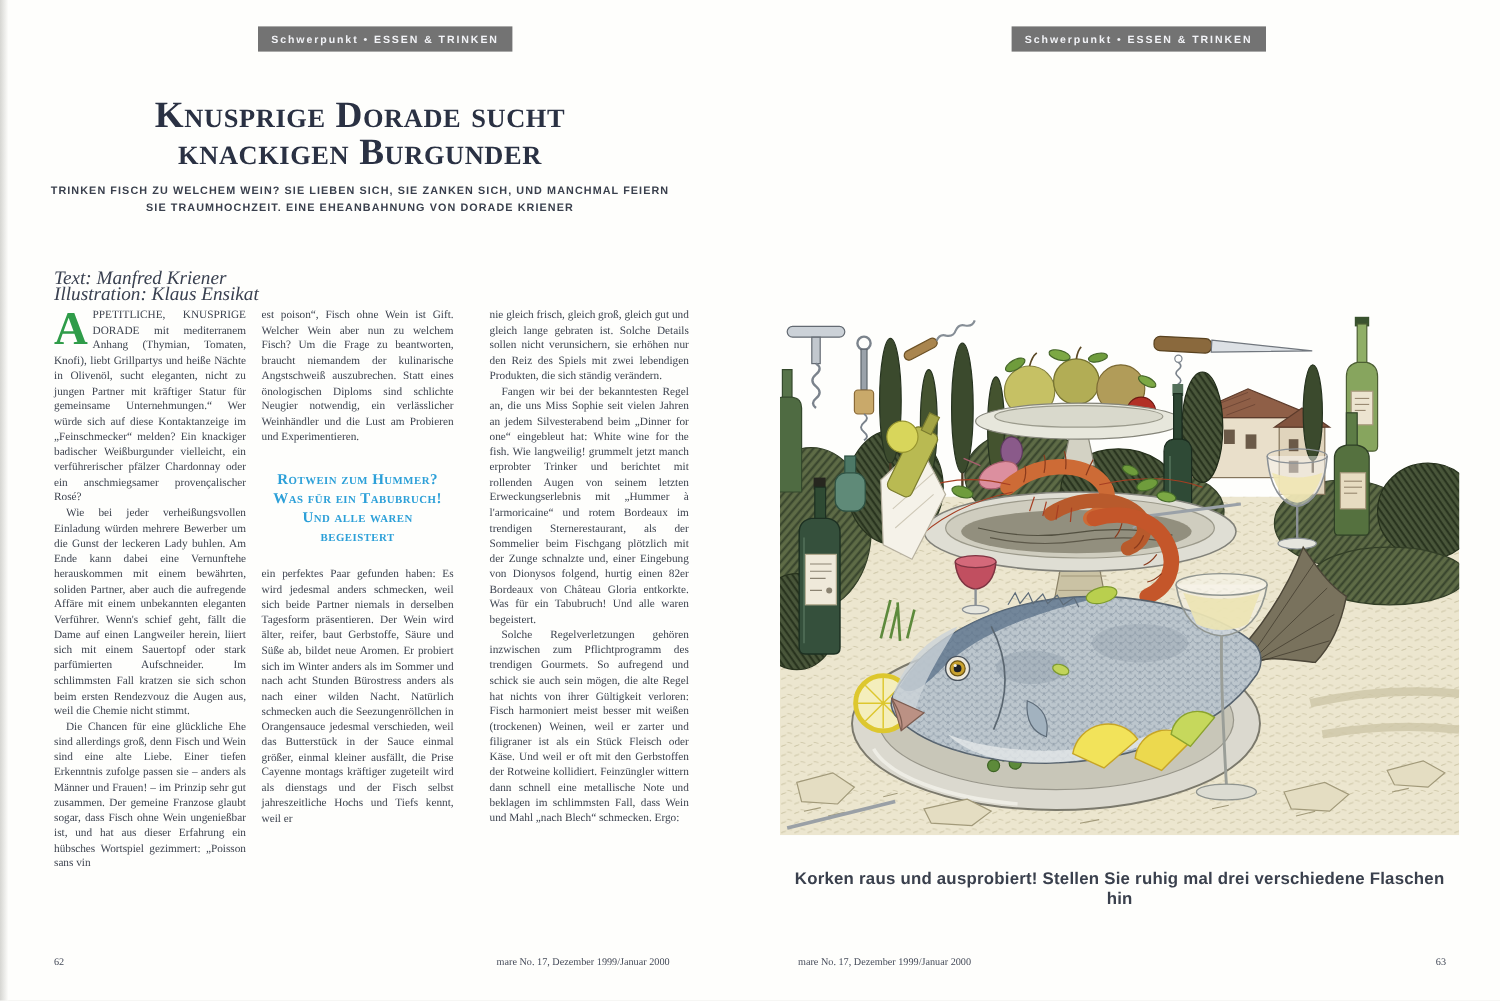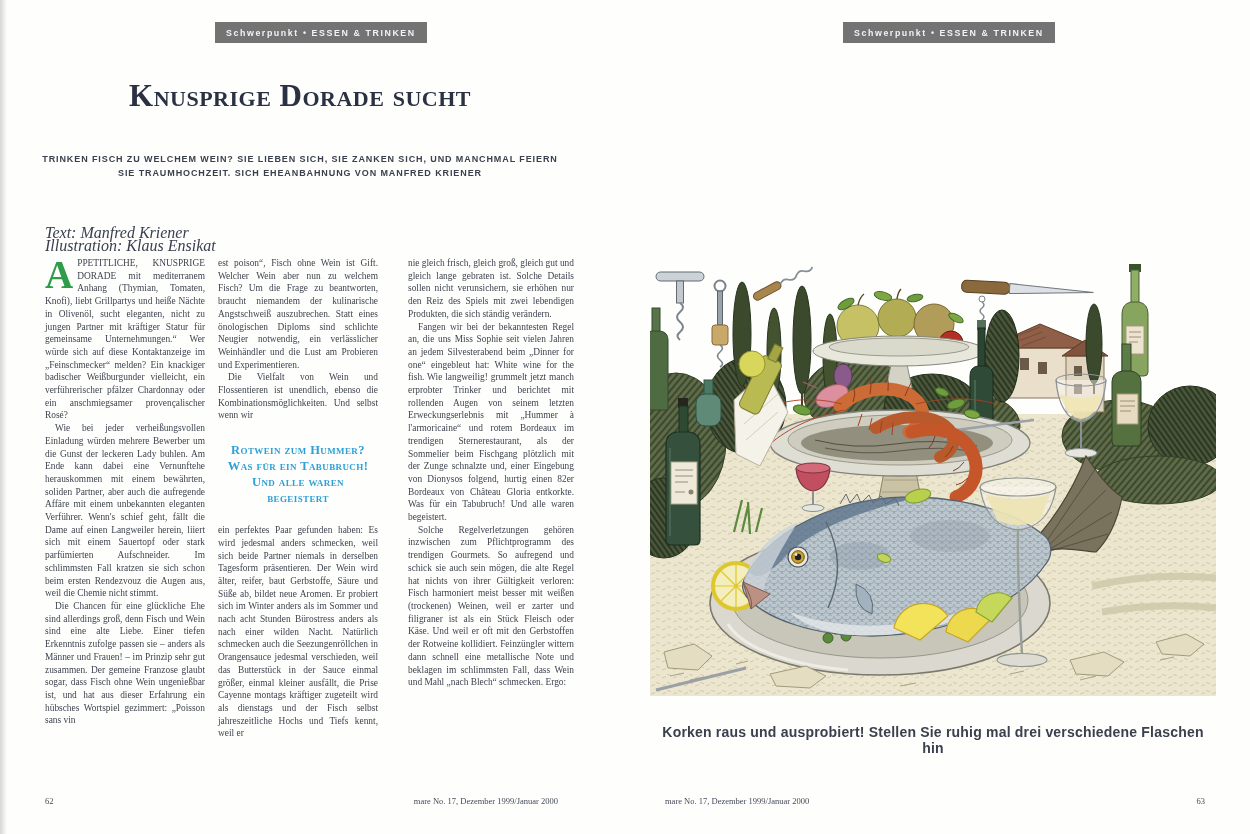--- a/index.html
+++ b/index.html
@@ -46,41 +46,41 @@
 
 <div class="spread">
   <div class="edge"></div>
 
   <div class="badge badge-left">
     <span>Schwerpunkt • ESSEN &amp; TRINKEN</span>
   </div>
 
   <h1 class="title">
     <span>Knusprige Dorade sucht</span>
+    <span>knackigen Burgunder</span>
   </h1>
 
   <div class="subtitle">
     <div>TRINKEN FISCH ZU WELCHEM WEIN? SIE LIEBEN SICH, SIE ZANKEN SICH, UND MANCHMAL FEIERN</div>
-    <div>SIE TRAUMHOCHZEIT. SICH EHEANBAHNUNG VON MANFRED KRIENER</div>
+    <div>SIE TRAUMHOCHZEIT. EINE EHEANBAHNUNG VON DORADE KRIENER</div>
   </div>
 
   <div class="byline">
     <div>Text: Manfred Kriener</div>
     <div>Illustration: Klaus Ensikat</div>
   </div>
 
   <div class="col col1">
     <p><span class="dropcap">A</span><span>PPETITLICHE, KNUSPRIGE DORADE mit mediterranem Anhang (Thymian, Tomaten, Knofi), liebt Grillpartys und heiße Nächte in Olivenöl, sucht eleganten, nicht zu jungen Partner mit kräftiger Statur für gemeinsame Unternehmungen.“ Wer würde sich auf diese Kontaktanzeige im „Feinschmecker“ melden? Ein knackiger badischer Weißburgunder vielleicht, ein verführerischer pfälzer Chardonnay oder ein anschmiegsamer provençalischer Rosé?</span></p>
     <p class="ind">Wie bei jeder verheißungsvollen Einladung würden mehrere Bewerber um die Gunst der leckeren Lady buhlen. Am Ende kann dabei eine Vernunftehe herauskommen mit einem bewährten, soliden Partner, aber auch die aufregende Affäre mit einem unbekannten eleganten Verführer. Wenn's schief geht, fällt die Dame auf einen Langweiler herein, liiert sich mit einem Sauertopf oder stark parfümierten Aufschneider. Im schlimmsten Fall kratzen sie sich schon beim ersten Rendezvouz die Augen aus, weil die Chemie nicht stimmt.</p>
     <p class="ind">Die Chancen für eine glückliche Ehe sind allerdings groß, denn Fisch und Wein sind eine alte Liebe. Einer tiefen Erkenntnis zufolge passen sie – anders als Männer und Frauen! – im Prinzip sehr gut zusammen. Der gemeine Franzose glaubt sogar, dass Fisch ohne Wein ungenießbar ist, und hat aus dieser Erfahrung ein hübsches Wortspiel gezimmert: „Poisson sans vin</p>
   </div>
 
   <div class="col col2">
     <p>est poison“, Fisch ohne Wein ist Gift. Welcher Wein aber nun zu welchem Fisch? Um die Frage zu beantworten, braucht niemandem der kulinarische Angstschweiß auszubrechen. Statt eines önologischen Diploms sind schlichte Neugier notwendig, ein verlässlicher Weinhändler und die Lust am Probieren und Experimentieren.</p>
-    <p class="ind">Die Vielfalt von Wein und Flossentieren ist unendlich, ebenso die Kombinationsmöglichkeiten. Und selbst wenn wir</p>
     <div class="pullquote">
       <div>Rotwein zum Hummer?</div>
       <div>Was für ein Tabubruch!</div>
       <div>Und alle waren begeistert</div>
     </div>
     <p>ein perfektes Paar gefunden haben: Es wird jedesmal anders schmecken, weil sich beide Partner niemals in derselben Tagesform präsentieren. Der Wein wird älter, reifer, baut Gerbstoffe, Säure und Süße ab, bildet neue Aromen. Er probiert sich im Winter anders als im Sommer und nach acht Stunden Bürostress anders als nach einer wilden Nacht. Natürlich schmecken auch die Seezungenröllchen in Orangensauce jedesmal verschieden, weil das Butterstück in der Sauce einmal größer, einmal kleiner ausfällt, die Prise Cayenne montags kräftiger zugeteilt wird als dienstags und der Fisch selbst jahreszeitliche Hochs und Tiefs kennt, weil er</p>
   </div>
 
   <div class="col col3">
     <p>nie gleich frisch, gleich groß, gleich gut und gleich lange gebraten ist. Solche Details sollen nicht verunsichern, sie erhöhen nur den Reiz des Spiels mit zwei lebendigen Produkten, die sich ständig verändern.</p>

